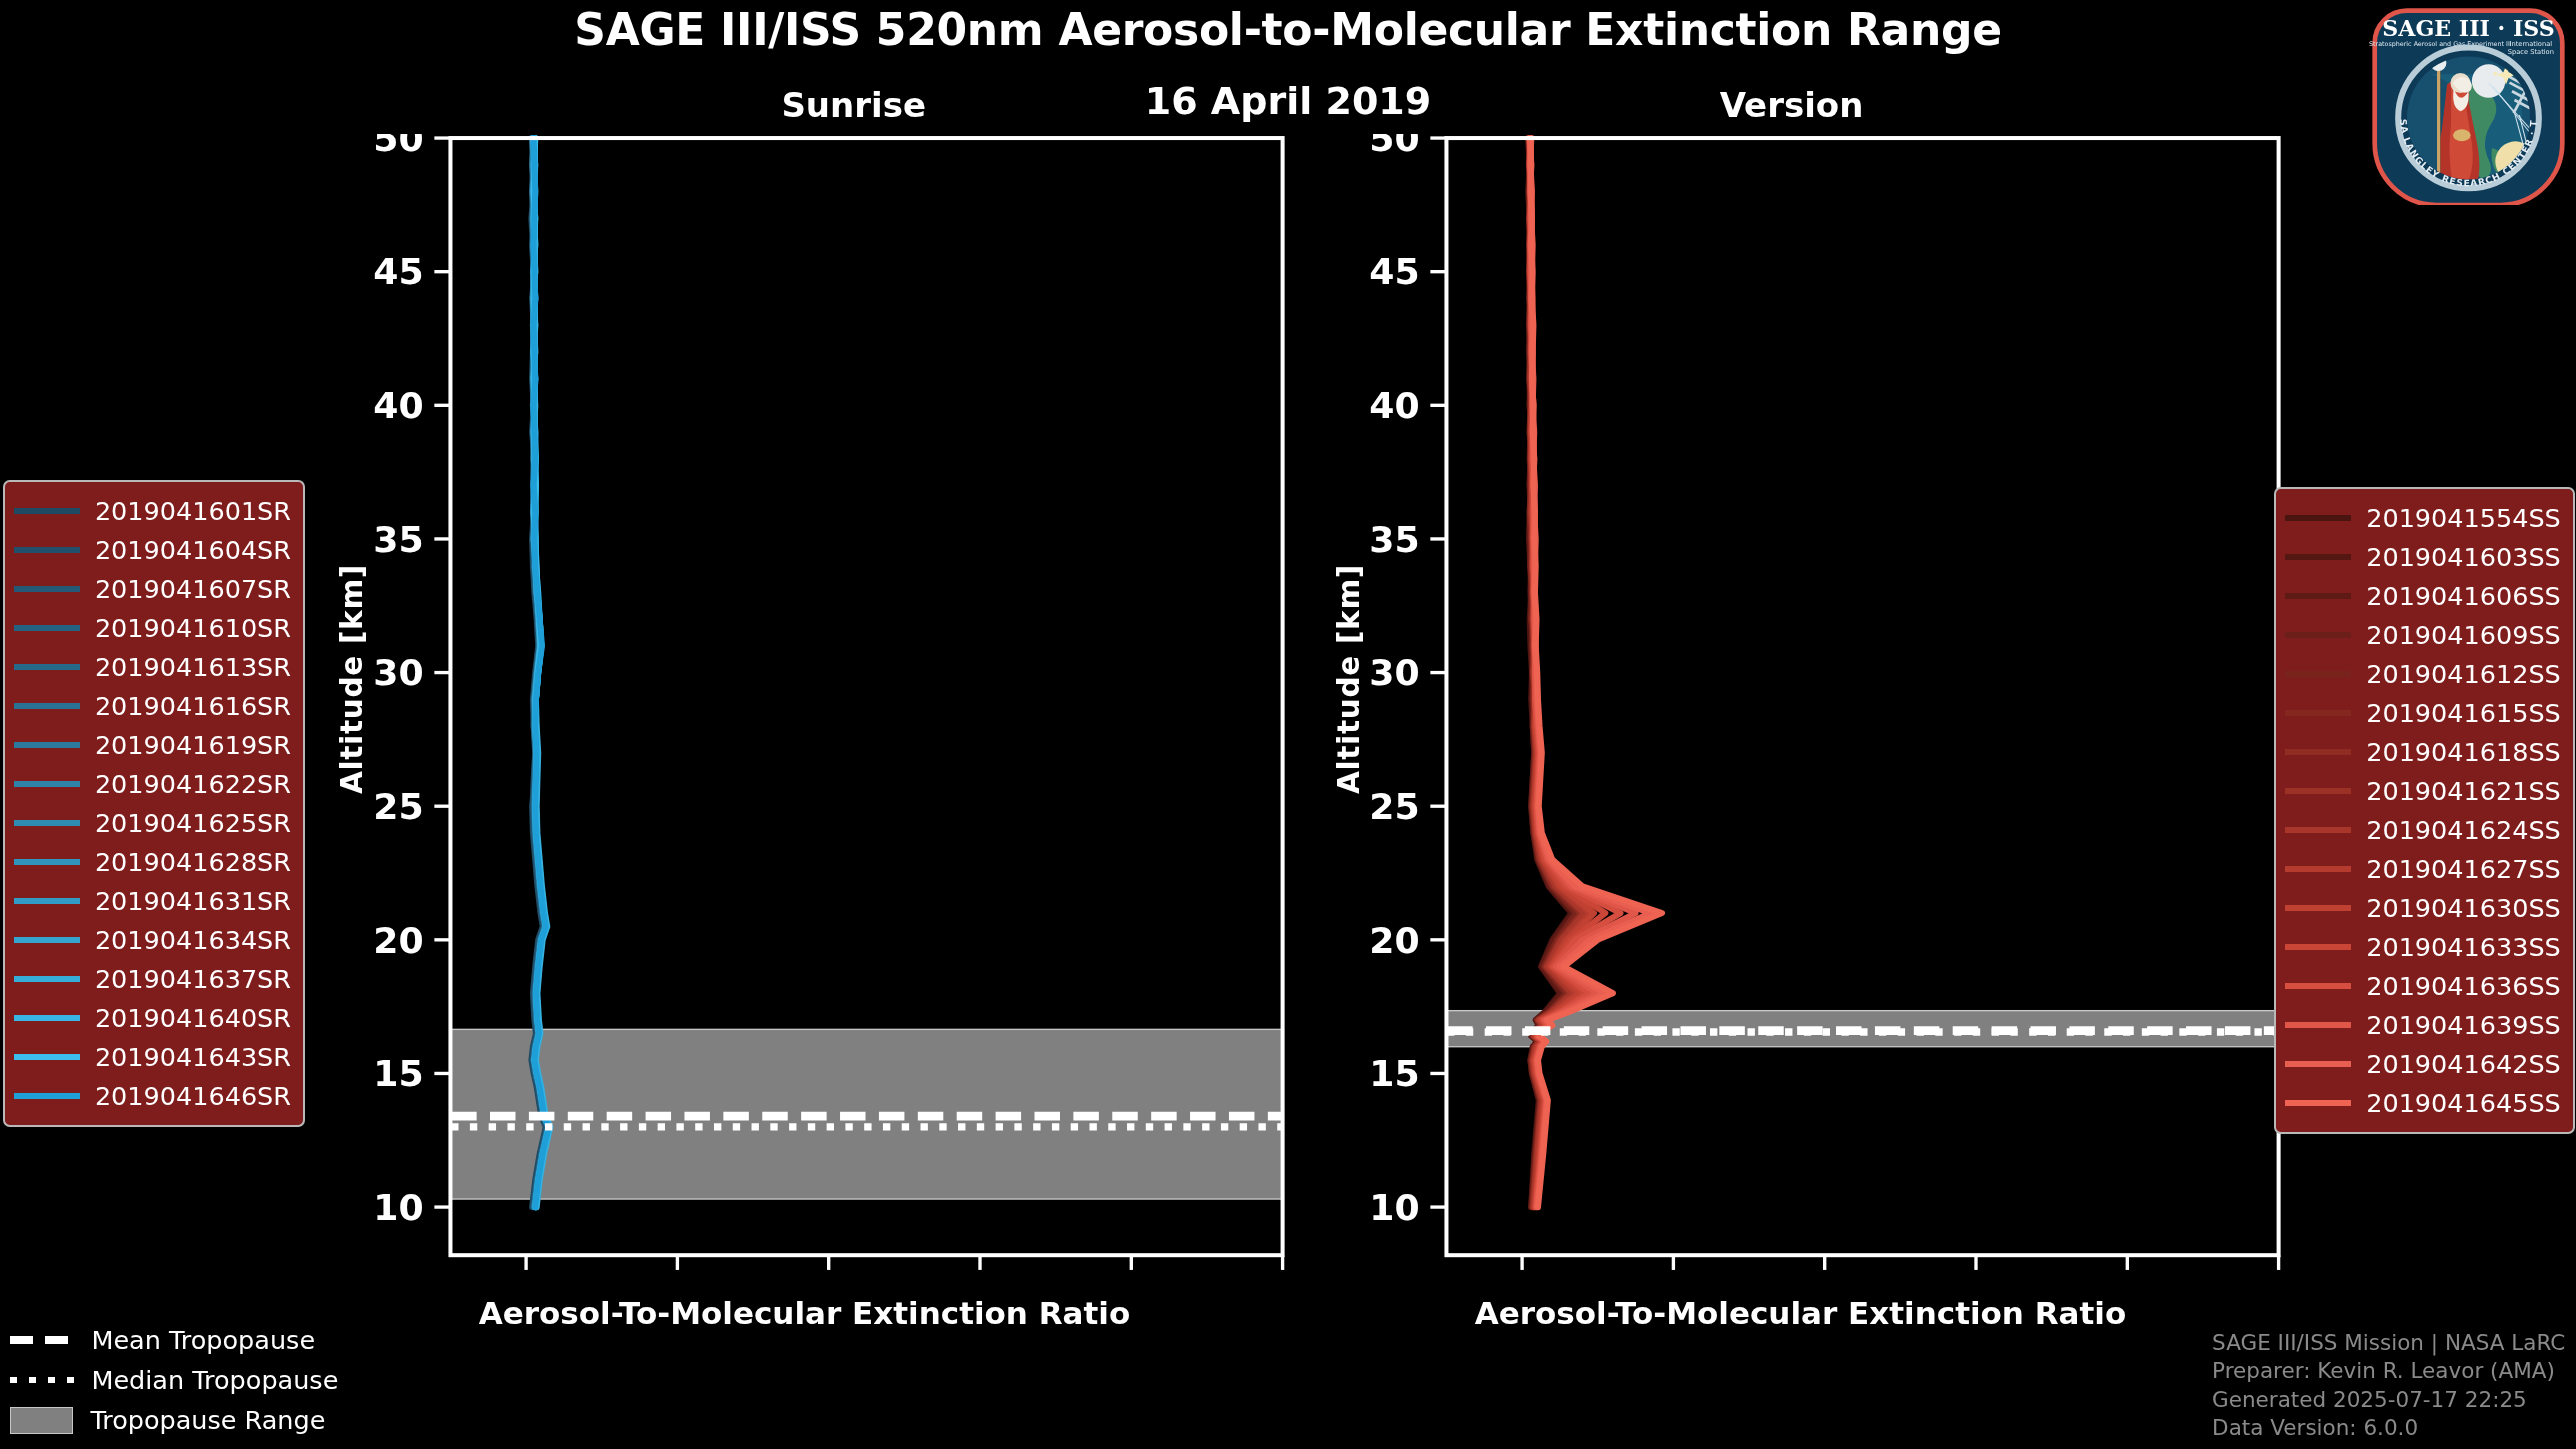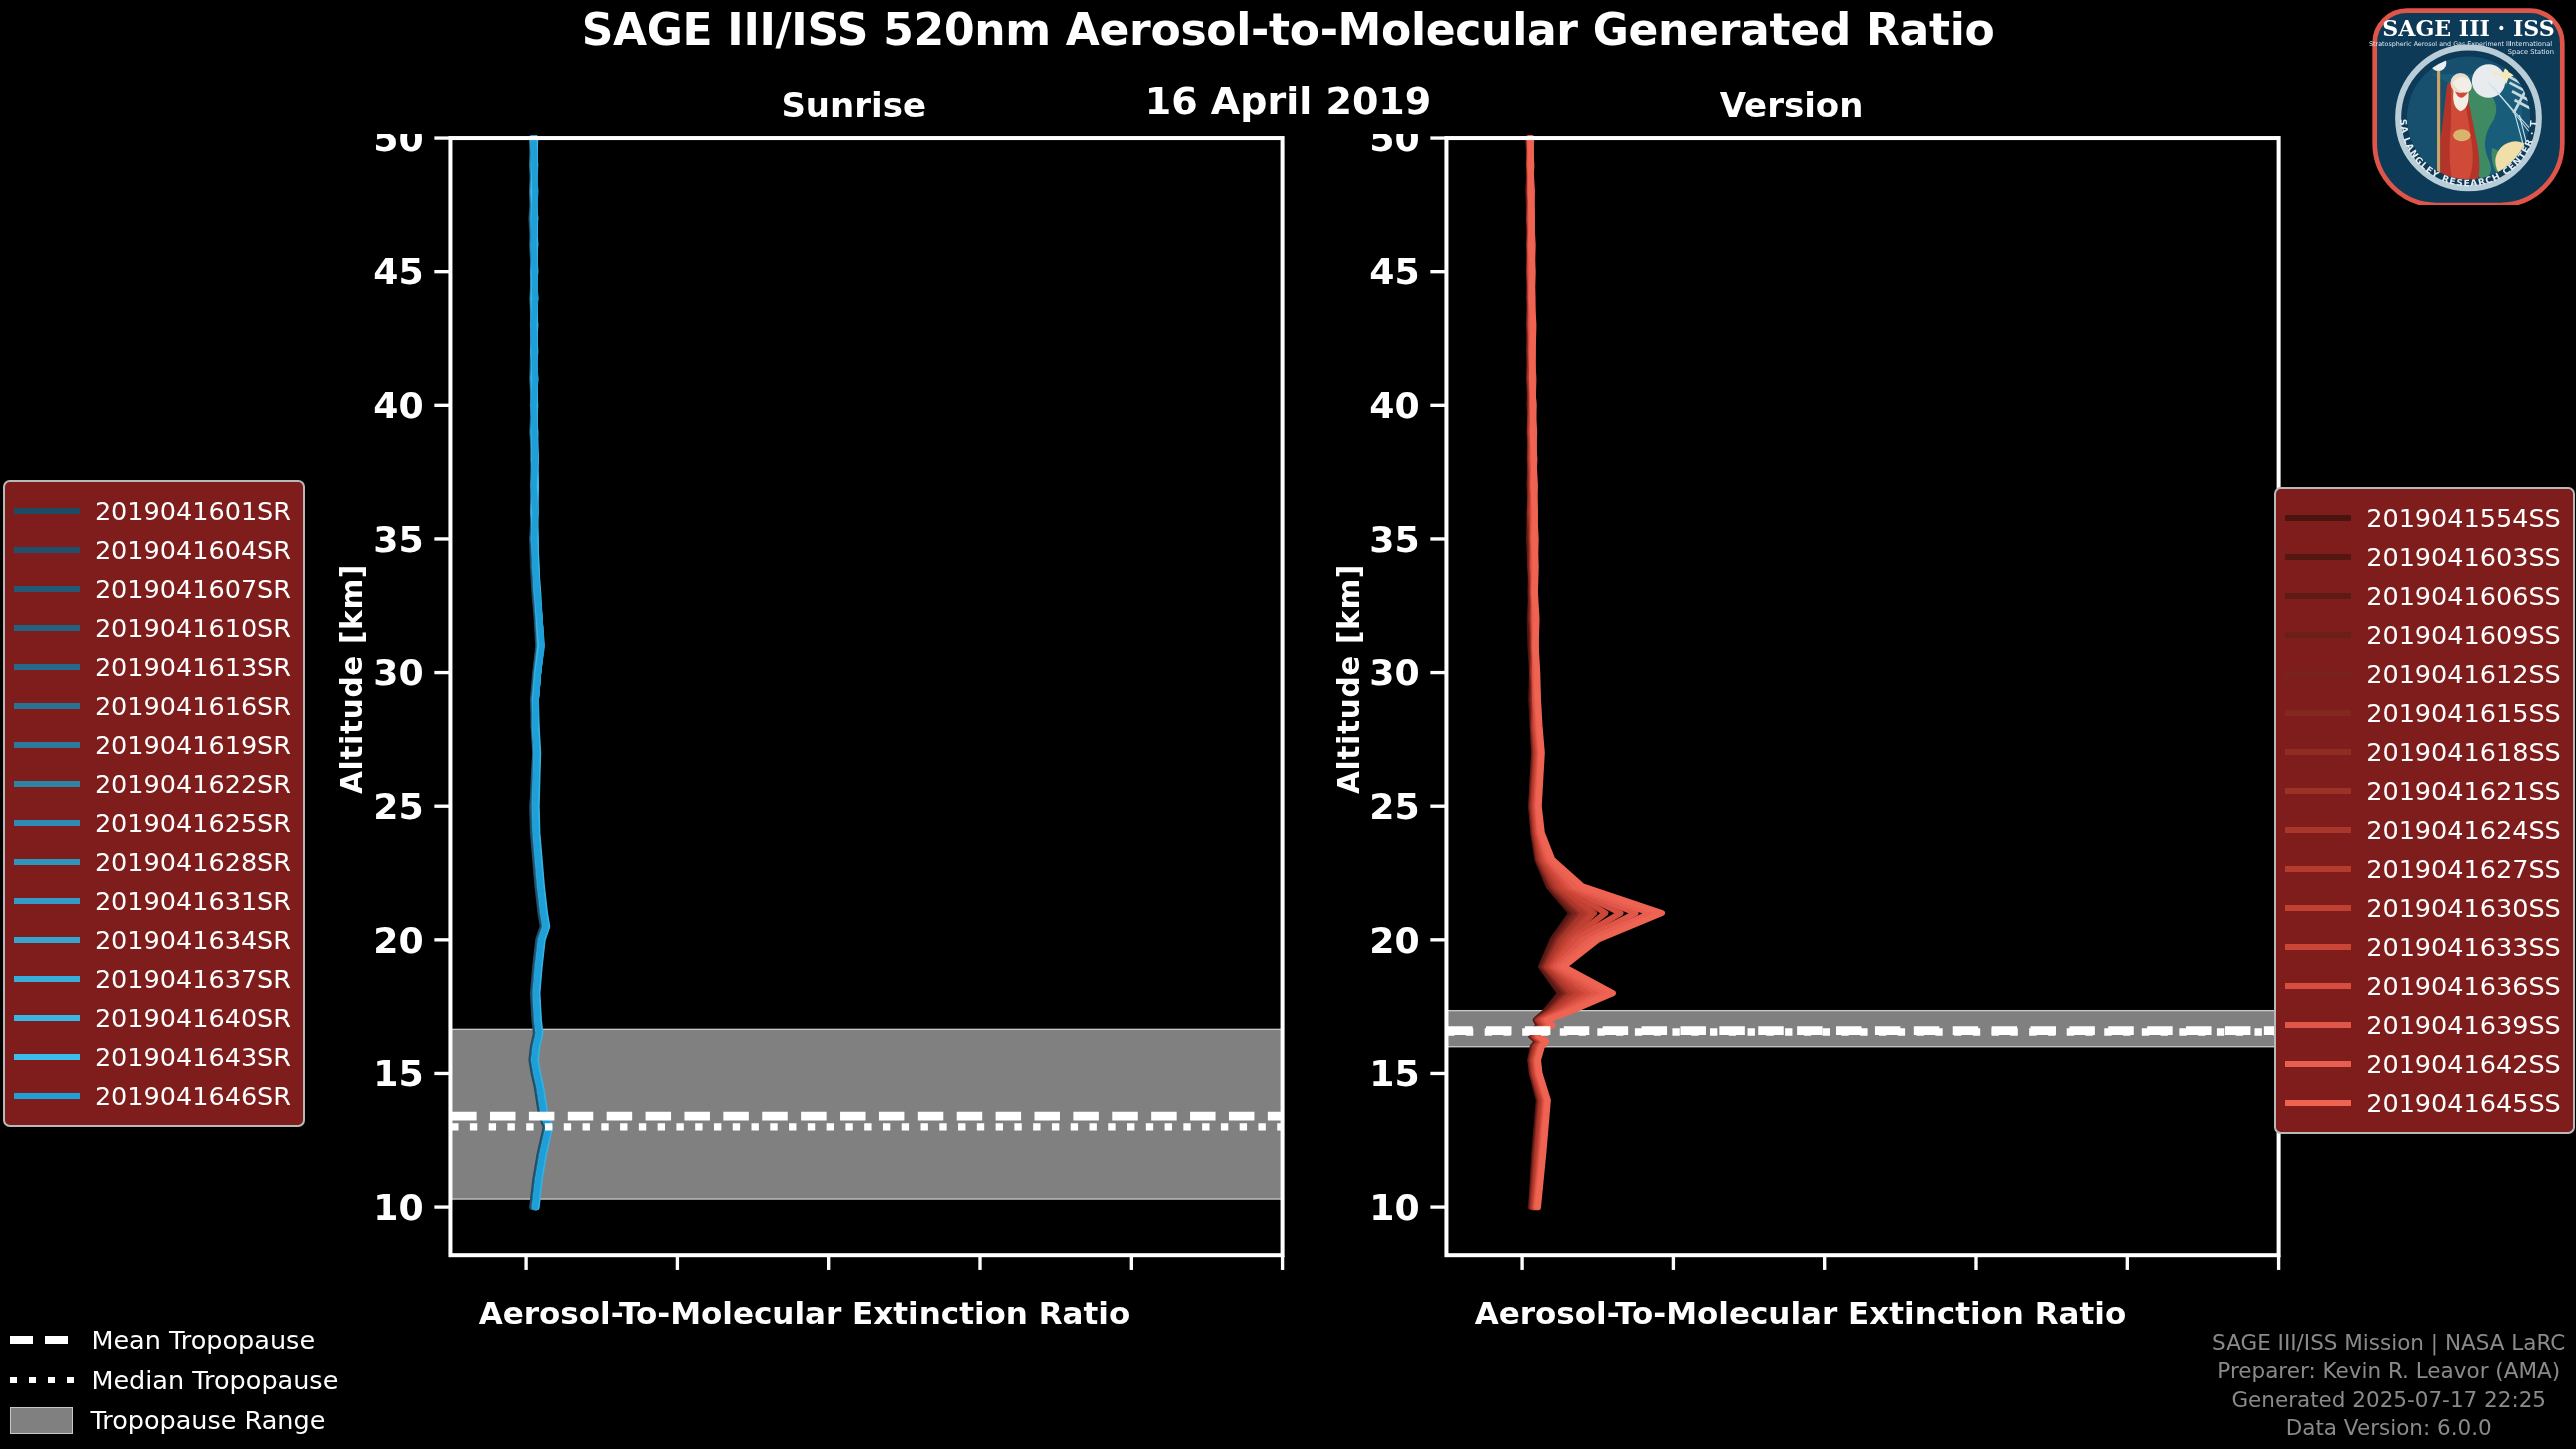--- a/index.html
+++ b/index.html
@@ -38,29 +38,29 @@
   #legend-trop{left:10px;top:1320px;}
   #legend-trop .legend-row{height:40px;}
   .sw-dash{width:64px;height:8px;margin-right:17.4px;
       background:repeating-linear-gradient(to right,#fff 0 23px,transparent 23px 35px);}
   .sw-dot{width:64px;height:6.7px;margin-right:17.4px;
       background:repeating-linear-gradient(to right,#fff 0 7.4px,transparent 7.4px 19px);}
   .sw-band{width:63px;height:27px;margin-right:17.4px;background:#808080;
       border:1.3px solid #c8c8c8;box-sizing:border-box;}
   #legend-trop .legend-text{font-size:25.5px;}
   
-  #credits{right:10.7px;bottom:6.7px;text-align:center;color:#8a8a8a;
+  #credits{right:10.7px;bottom:6.7px;text-align:left;color:#8a8a8a;
       font-size:21.5px;line-height:1.32;}
   
   #logo{right:6.7px;top:4px;width:201px;height:201px;}
 </style>
 </head>
 <body>
 
-<div class="abs" id="main-title">SAGE III/ISS 520nm Aerosol-to-Molecular Generated Ratio</div>
+<div class="abs" id="main-title">SAGE III/ISS 520nm Aerosol-to-Molecular Extinction Range</div>
 <div class="abs" id="subtitle-date">16 April 2019</div>
 <div class="abs" id="label-sunrise">Sunrise</div>
 <div class="abs" id="label-sunset">Version</div>
 
 <div class="abs plot-wrap" id="plot-left">
   <svg id="svg-left" width="979" height="1140" viewBox="0 0 1460 1700">
       <rect x="203" y="1335.212918660287" width="1239" height="253.08851674641164" fill="#808080" stroke="#c8c8c8" stroke-width="2"></rect>
       <path d="M 325.0 6.0 L 323.8 45.9 L 326.1 85.7 L 322.7 125.6 L 325.0 165.4 L 327.2 205.3 L 323.8 245.1 L 326.1 285.0 L 328.4 324.9 L 325.0 364.7 L 326.1 404.6 L 323.8 444.4 L 327.2 484.3 L 329.5 524.1 L 326.1 564.0 L 323.8 603.8 L 325.0 643.7 L 327.2 683.6 L 330.6 723.4 L 332.9 763.3 L 328.4 803.1 L 325.0 843.0 L 326.1 882.8 L 329.5 922.7 L 327.2 962.6 L 323.8 1002.4 L 325.0 1042.3 L 328.4 1082.1 L 331.7 1122.0 L 336.3 1161.8 L 339.6 1181.8 L 332.9 1201.7 L 328.4 1241.6 L 325.0 1281.4 L 327.2 1321.3 L 329.5 1341.2 L 325.0 1361.1 L 322.7 1381.0 L 326.1 1401.0 L 330.6 1420.9 L 337.4 1464.7 L 344.2 1480.7 L 335.1 1520.5 L 328.4 1560.4 L 323.8 1600.3" fill="none" stroke="#1f4a63" stroke-width="9" stroke-linejoin="round" stroke-linecap="round"></path>
       <path d="M 326.1 6.0 L 325.0 45.9 L 323.8 85.7 L 326.1 125.6 L 327.2 165.4 L 325.0 205.3 L 326.1 245.1 L 328.4 285.0 L 325.0 324.9 L 323.8 364.7 L 326.1 404.6 L 327.2 444.4 L 328.4 484.3 L 326.1 524.1 L 325.0 564.0 L 327.2 603.8 L 326.1 643.7 L 328.4 683.6 L 331.7 723.4 L 334.0 763.3 L 329.5 803.1 L 326.1 843.0 L 327.2 882.8 L 328.4 922.7 L 326.1 962.6 L 325.0 1002.4 L 326.1 1042.3 L 329.5 1082.1 L 332.9 1122.0 L 337.4 1161.8 L 340.8 1181.8 L 334.0 1201.7 L 329.5 1241.6 L 326.1 1281.4 L 328.4 1321.3 L 330.6 1341.2 L 326.1 1361.1 L 323.8 1381.0 L 327.2 1401.0 L 331.7 1420.9 L 338.5 1464.7 L 345.3 1480.7 L 336.3 1520.5 L 329.5 1560.4 L 325.0 1600.3" fill="none" stroke="#21506c" stroke-width="9" stroke-linejoin="round" stroke-linecap="round"></path>
       <path d="M 323.8 6.0 L 326.1 45.9 L 325.0 85.7 L 327.2 125.6 L 323.8 165.4 L 326.1 205.3 L 328.4 245.1 L 325.0 285.0 L 326.1 324.9 L 327.2 364.7 L 325.0 404.6 L 326.1 444.4 L 329.5 484.3 L 327.2 524.1 L 326.1 564.0 L 325.0 603.8 L 327.2 643.7 L 329.5 683.6 L 332.9 723.4 L 335.1 763.3 L 330.6 803.1 L 327.2 843.0 L 326.1 882.8 L 328.4 922.7 L 327.2 962.6 L 326.1 1002.4 L 327.2 1042.3 L 330.6 1082.1 L 334.0 1122.0 L 338.5 1161.8 L 341.9 1181.8 L 335.1 1201.7 L 330.6 1241.6 L 327.2 1281.4 L 329.5 1321.3 L 331.7 1341.2 L 327.2 1361.1 L 325.0 1381.0 L 328.4 1401.0 L 332.9 1420.9 L 339.6 1464.7 L 346.4 1480.7 L 337.4 1520.5 L 330.6 1560.4 L 326.1 1600.3" fill="none" stroke="#235876" stroke-width="9" stroke-linejoin="round" stroke-linecap="round"></path>

